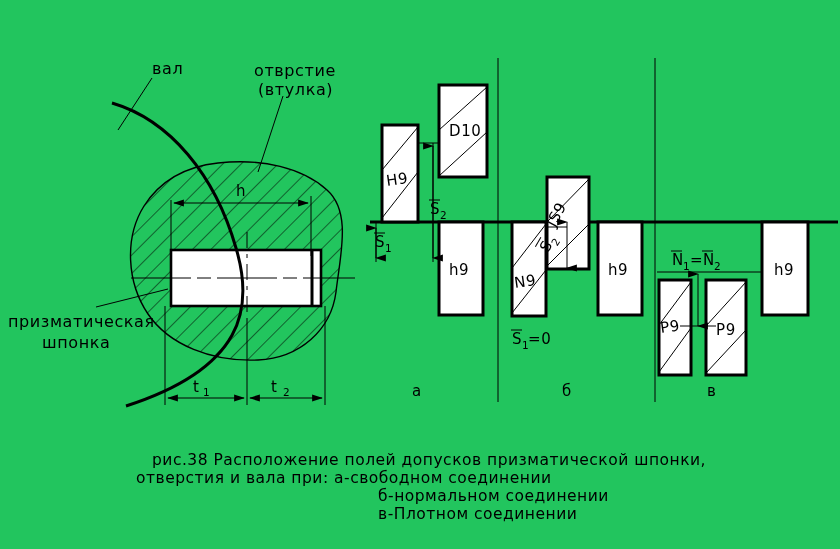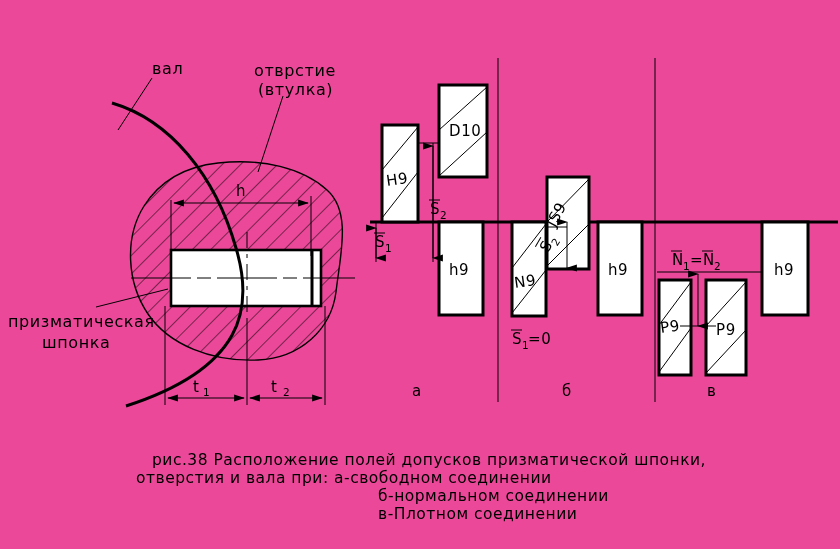--- a/index.html
+++ b/index.html
@@ -7,21 +7,21 @@
     padding: 0;
     background: #ffffff;
   }
   body {
     font-family: "DejaVu Sans", sans-serif;
   }
   #root {
     position: relative;
     width: 840px;
     height: 549px;
-    background: #ec4899;
+    background: #22c55e;
     overflow: hidden;
   }
   svg.canvas {
     position: absolute;
     left: 0;
     top: 0;
     width: 840px;
     height: 549px;
   }
   .ln { stroke: #000; fill: none; }

